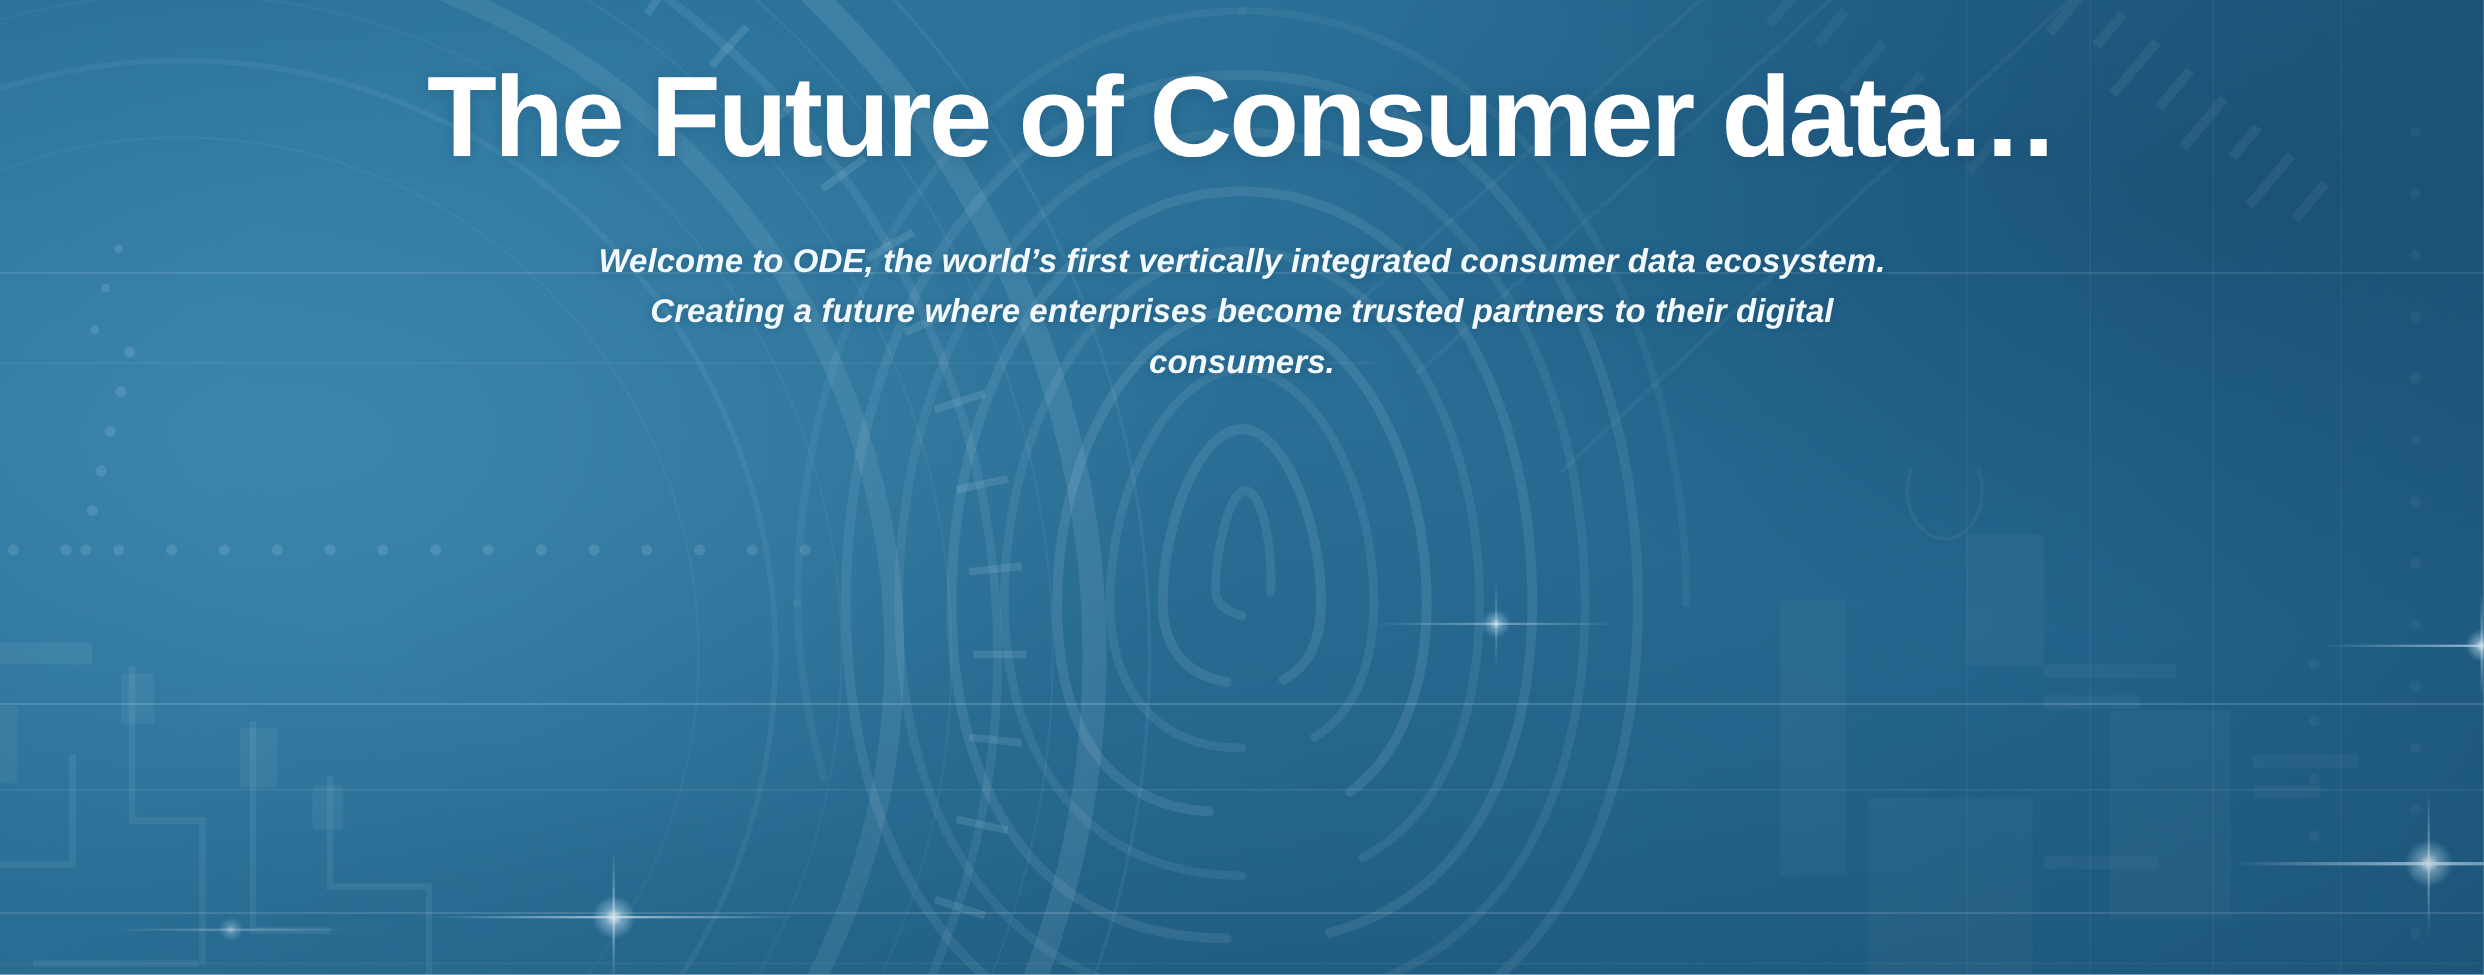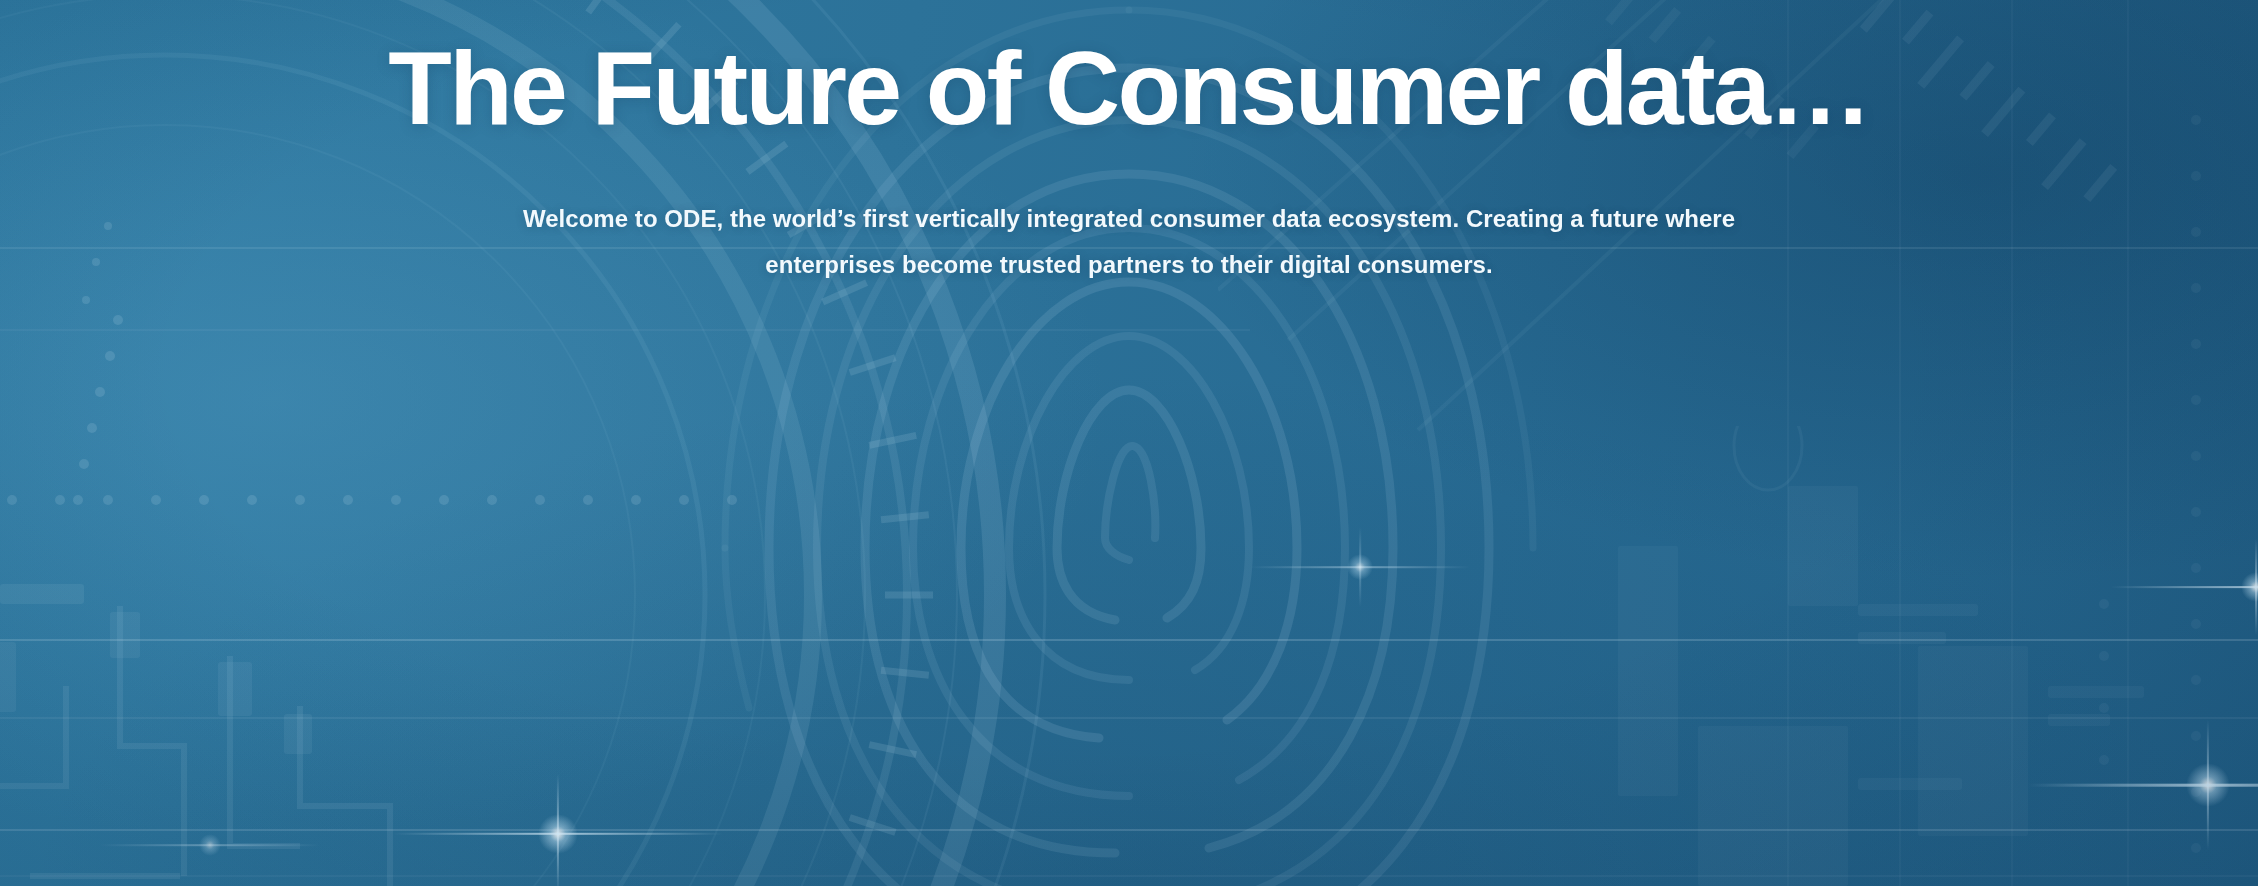--- a/index.html
+++ b/index.html
@@ -102,45 +102,46 @@
   .vignette {
     position:absolute; inset:0;
     background:radial-gradient(ellipse 85% 95% at 46% 42%, rgba(0,0,0,0) 45%, rgba(10,45,75,0.26) 100%);
   }
 
   
   .content {
     position:absolute; inset:0;
     display:flex; flex-direction:column;
     align-items:center;
-    padding-top:32px;
+    padding-top:51px;
   }
   .headline {
     width:2238px;
     text-align:center;
     color:#ffffff;
     font-size:104px;
     line-height:112px;
     font-weight:700;
     letter-spacing:-1.4px;
     text-shadow:0 2px 14px rgba(12,50,80,0.22);
   }
   .headline .ln { display:block; white-space:nowrap; }
   .headline .ln1 { letter-spacing:-2.6px; }
 
   .subtitle {
     margin-top:52px;
     width:1230px;
     text-align:center;
     color:#f2f9fd;
-    font-size:24px;
+    font-size:30px;
     line-height:46px;
     font-weight:700;
     letter-spacing:0.05px;
     text-shadow:0 1px 8px rgba(12,50,80,0.3);
+    font-style:italic;
   }
 </style>
 </head>
 <body>
 
 <div id="hero">
 
   <div class="bg-base"></div>
 
   <div class="hud-left">

